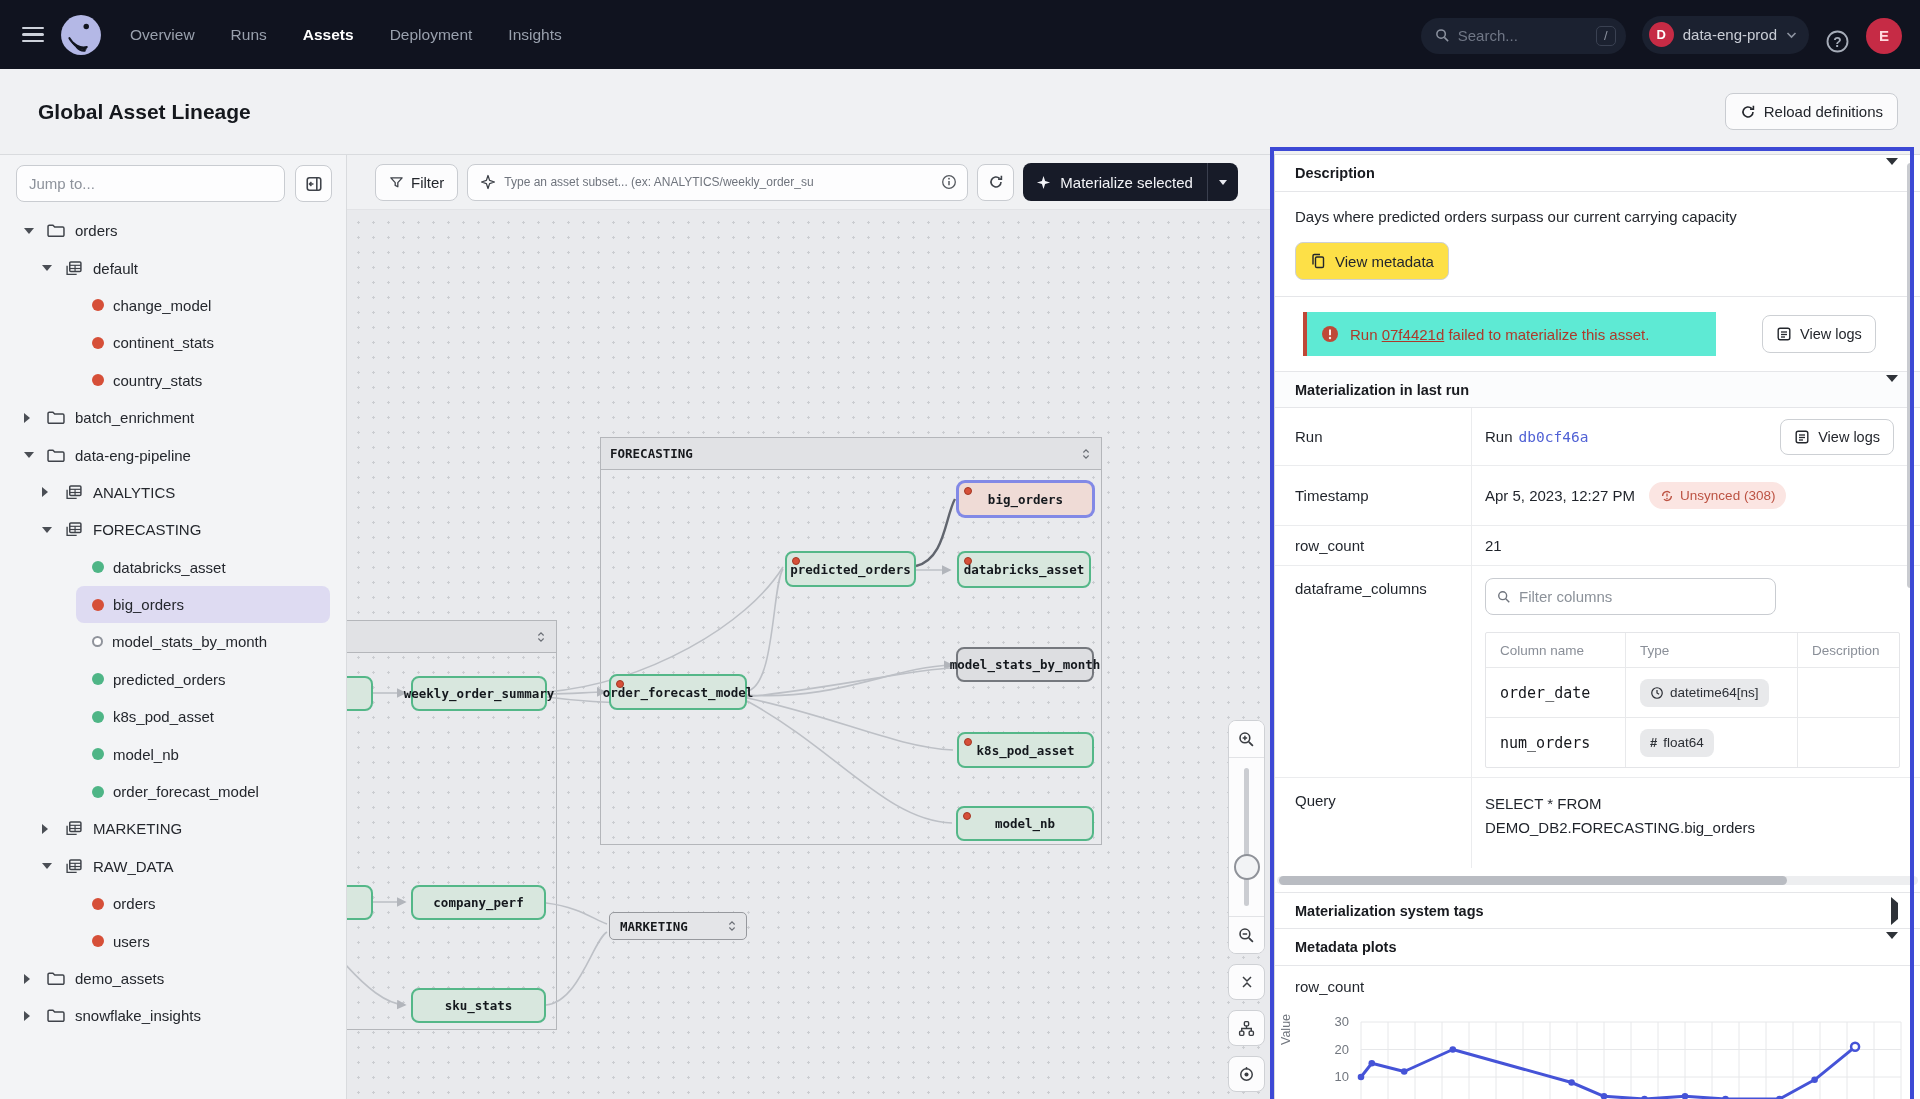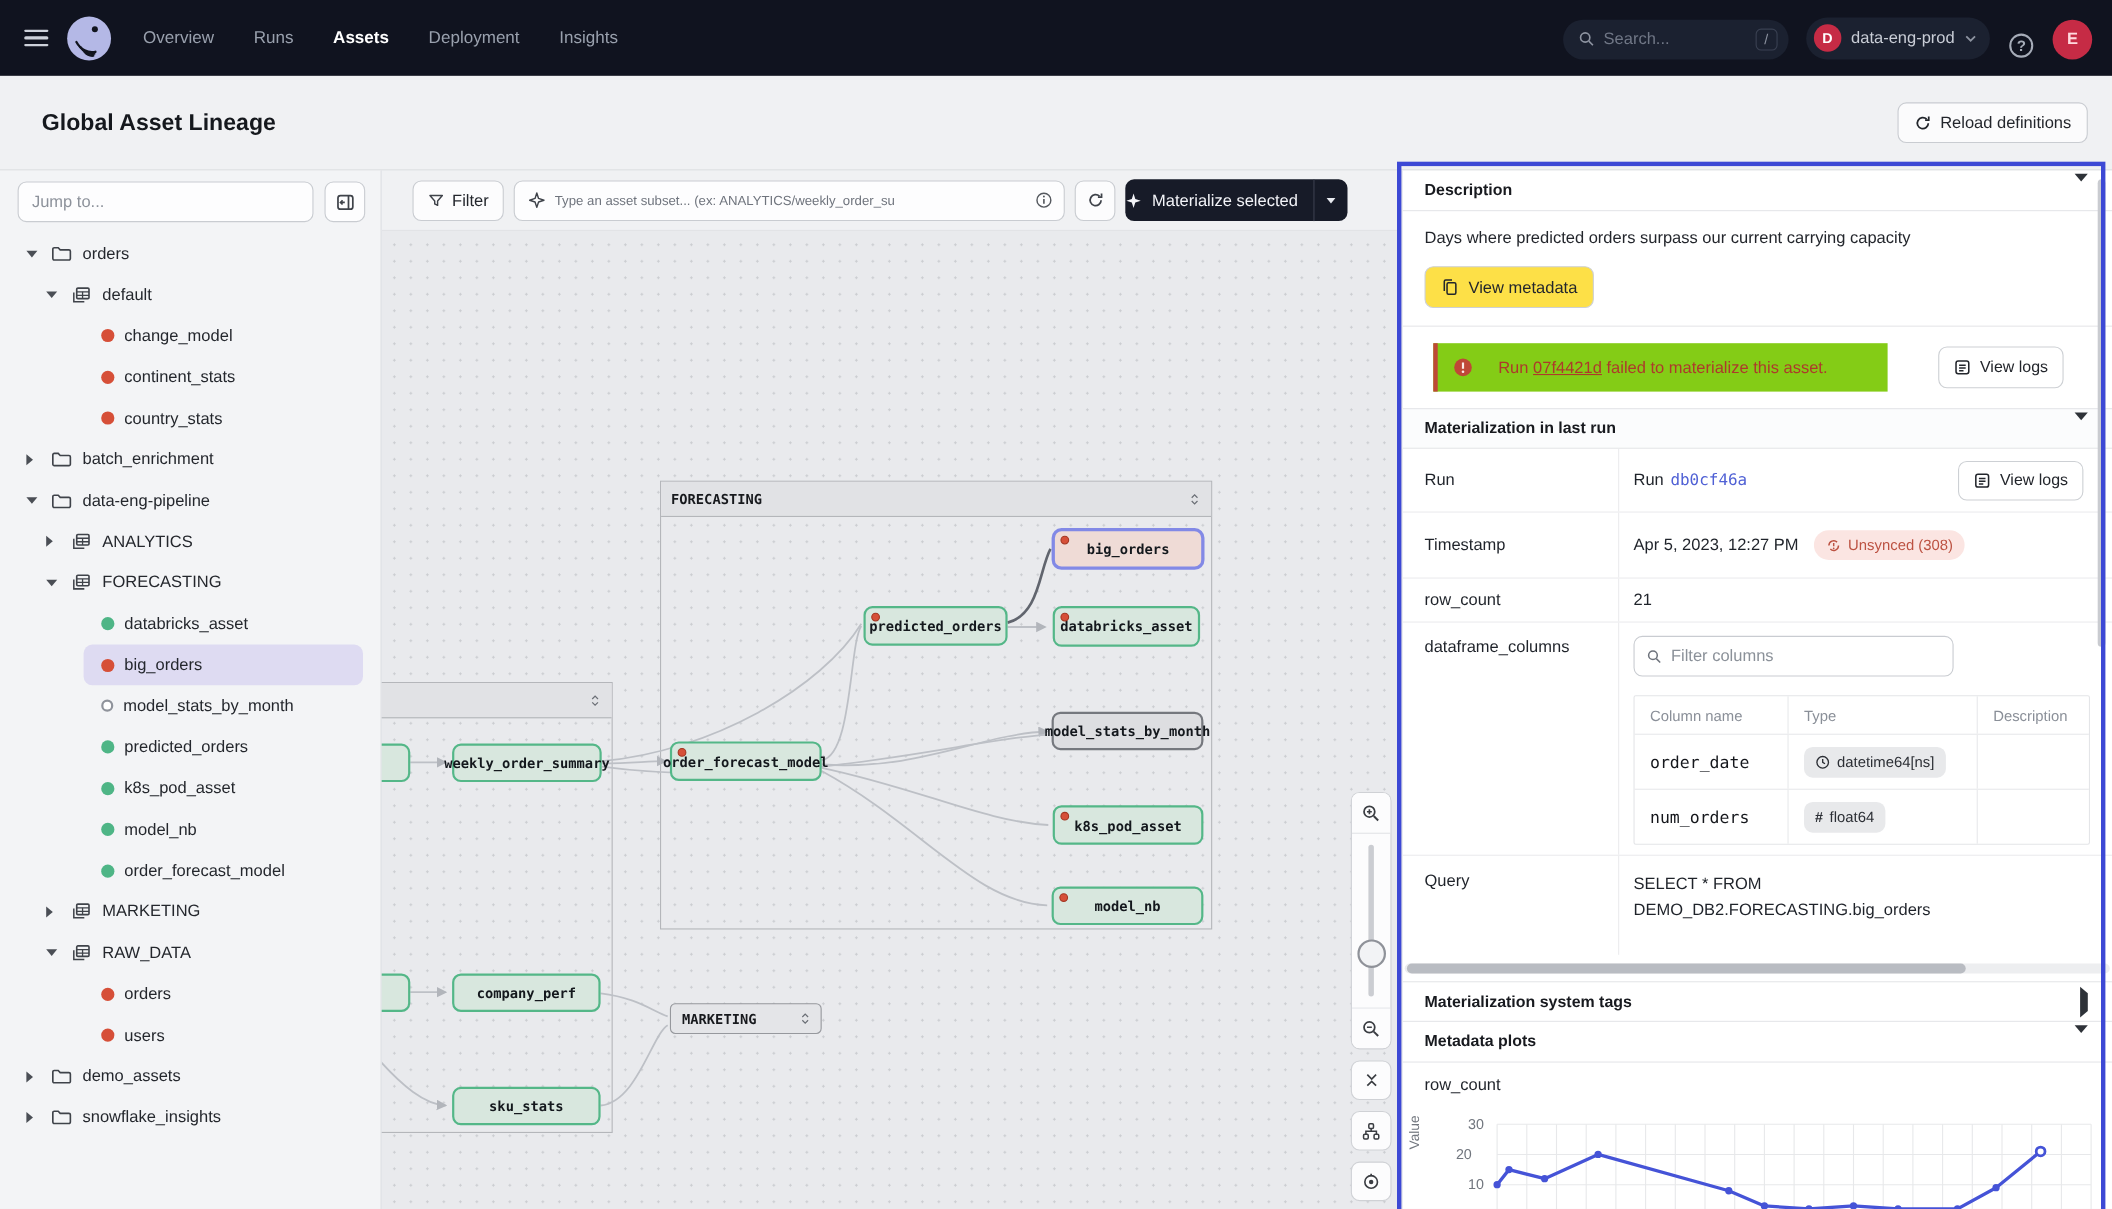--- a/index.html
+++ b/index.html
@@ -55,21 +55,21 @@
   
   .canvas { position:relative; width:927px; flex:none; overflow:hidden;
     background-color:#e9eaed;
     background-image:radial-gradient(#cbcdd1 1.1px, transparent 1.2px);
     background-size:15px 15px; background-position:4px 60px; }
   .canvas-toolbar { position:absolute; top:0; left:0; right:0; height:55px; background:#f0f1f3; border-bottom:1px solid #e2e3e6; display:flex; align-items:center; gap:9px; padding-left:28px; z-index:10; }
   .filter-btn { height:37px; display:flex; align-items:center; gap:7px; padding:0 13px; background:#fcfcfd; border:1px solid #c9ccd1; border-radius:8px; font-size:15px; color:#23262c; cursor:pointer; }
   .subset-input { width:501px; height:37px; background:#fdfdfe; border:1px solid #c9ccd1; border-radius:8px; display:flex; align-items:center; padding:0 10px 0 12px; overflow:hidden; }
   .subset-input .ph { flex:1; color:#6f747d; font-size:12px; margin-left:8px; white-space:nowrap; overflow:hidden; }
   .icon-btn { width:37px; height:37px; background:#fcfcfd; border:1px solid #c9ccd1; border-radius:8px; display:flex; align-items:center; justify-content:center; cursor:pointer; flex:none; }
-  .materialize-btn { height:38px; background:#171b28; border-radius:8px; display:flex; align-items:center; color:#f3f4f8; font-size:15px; cursor:pointer; }
+  .materialize-btn { height:38px; background:#171b28; border-radius:8px; display:flex; align-items:center; color:#f3f4f8; font-size:15px; cursor:pointer; padding-left:13px; }
   .materialize-btn .label { margin:0 14px 0 9px; }
   .materialize-btn .sep { width:1px; height:38px; background:#3a3f4e; }
   .materialize-btn .dd { width:30px; display:flex; justify-content:center; }
   .caret-sm-white { width:0; height:0; border-left:4.5px solid transparent; border-right:4.5px solid transparent; border-top:5.5px solid #e8eaf0; }
 
   #graph { position:absolute; inset:0; }
   #edges-svg { position:absolute; inset:0; z-index:2; }
   .group-box { position:absolute; border:1px solid #b4b6ba; z-index:1; }
   .group-head { height:32px; background:#e1e2e5; border-bottom:1px solid #b4b6ba; display:flex; align-items:center; padding:0 9px; }
   .group-label { font-family:"DejaVu Sans Mono","Liberation Mono",monospace; font-weight:bold; font-size:12.5px; color:#17191d; flex:1; }
@@ -94,21 +94,21 @@
   
   .right-panel { position:relative; width:646px; background:#ffffff; border-left:1px solid #d8dadd; flex:none; overflow:hidden; font-size:15px; color:#1f232a; }
   .sec-head { height:37px; display:flex; align-items:center; padding:0 24px 0 20px; font-size:14.5px; font-weight:bold; color:#181a1f; border-bottom:1px solid #e5e6e9; position:relative; cursor:pointer; }
   .sec-head .car { position:absolute; right:22px; }
   .car-down { width:0; height:0; border-left:6px solid transparent; border-right:6px solid transparent; border-top:7px solid #2e3238; }
   .car-right { width:0; height:0; border-top:6px solid transparent; border-bottom:6px solid transparent; border-left:7px solid #2e3238; }
   .desc-body { padding:16px 20px 0 20px; font-size:15px; color:#23262c; }
   .meta-btn { margin:17px 20px 16px 20px; height:38px; display:inline-flex; align-items:center; gap:9px; padding:0 14px; background:#fde047; border:1px solid #cdd0d4; border-radius:8px; font-size:15px; color:#23262c; cursor:pointer; }
   .desc-sep { border-bottom:1px solid #e5e6e9; }
   .alert-row { display:flex; align-items:center; padding:15px 26px 15px 28px; gap:46px; }
-  .alert-box { flex:none; width:413px; background:#84cc16; border-left:4px solid #bf4837; padding:13px 14px; display:flex; align-items:center; gap:23px; }
+  .alert-box { flex:none; width:413px; background:#5eead4; border-left:4px solid #bf4837; padding:13px 14px; display:flex; align-items:center; gap:11px; }
   .alert-text { font-size:15px; color:#ad3a2b; }
   .alert-text .runid { text-decoration:underline; cursor:pointer; }
   .logs-btn { height:38px; display:flex; align-items:center; gap:8px; padding:0 13px; background:#fff; border:1px solid #cdd0d4; border-radius:8px; font-size:14.5px; color:#23262c; cursor:pointer; flex:none; }
   .mat-head { border-top:1px solid #e5e6e9; background:#fbfcfd; }
   .kv-row { display:flex; border-bottom:1px solid #ebecee; position:relative; }
   .kv-label { width:197px; flex:none; padding:0 0 0 20px; border-right:1px solid #ebecee; display:flex; align-items:center; font-size:15px; color:#1f232a; }
   .kv-label.top { align-items:flex-start; padding-top:14px; }
   .kv-value { flex:1; padding-left:13px; display:flex; align-items:center; }
   .run-id { font-family:"DejaVu Sans Mono","Liberation Mono",monospace; color:#5061d5; font-size:14.5px; margin-left:6px; }
   .row-logs-btn { position:absolute; right:26px; top:11px; height:36px; }
@@ -692,21 +692,21 @@
       </div>
       <div class="sec-head">
         <span>Metadata plots</span>
         <span class="car"><span class="car-down"></span></span>
       </div>
       <div class="plot-label">row_count</div>
 
       <div class="plot-wrap" id="plot-wrap">
         <span class="ylab">Value</span>
       <span class="ytick" style="left: 40px; top: 15px;">30</span>
-          <span class="ytick" style="left: 29px; top: 42.5px;">20</span>
+          <span class="ytick" style="left: 40px; top: 42.5px;">20</span>
           <span class="ytick" style="left: 40px; top: 70px;">10</span>
           <svg width="646" height="130" style="position: absolute; left: 0px; top: 0px;">
             <line x1="86" y1="23" x2="86" y2="130" stroke="#e7e8ea" stroke-width="1"></line>
             <line x1="113" y1="23" x2="113" y2="130" stroke="#e7e8ea" stroke-width="1"></line>
             <line x1="140" y1="23" x2="140" y2="130" stroke="#e7e8ea" stroke-width="1"></line>
             <line x1="167" y1="23" x2="167" y2="130" stroke="#e7e8ea" stroke-width="1"></line>
             <line x1="194" y1="23" x2="194" y2="130" stroke="#e7e8ea" stroke-width="1"></line>
             <line x1="221" y1="23" x2="221" y2="130" stroke="#e7e8ea" stroke-width="1"></line>
             <line x1="248" y1="23" x2="248" y2="130" stroke="#e7e8ea" stroke-width="1"></line>
             <line x1="275" y1="23" x2="275" y2="130" stroke="#e7e8ea" stroke-width="1"></line>

